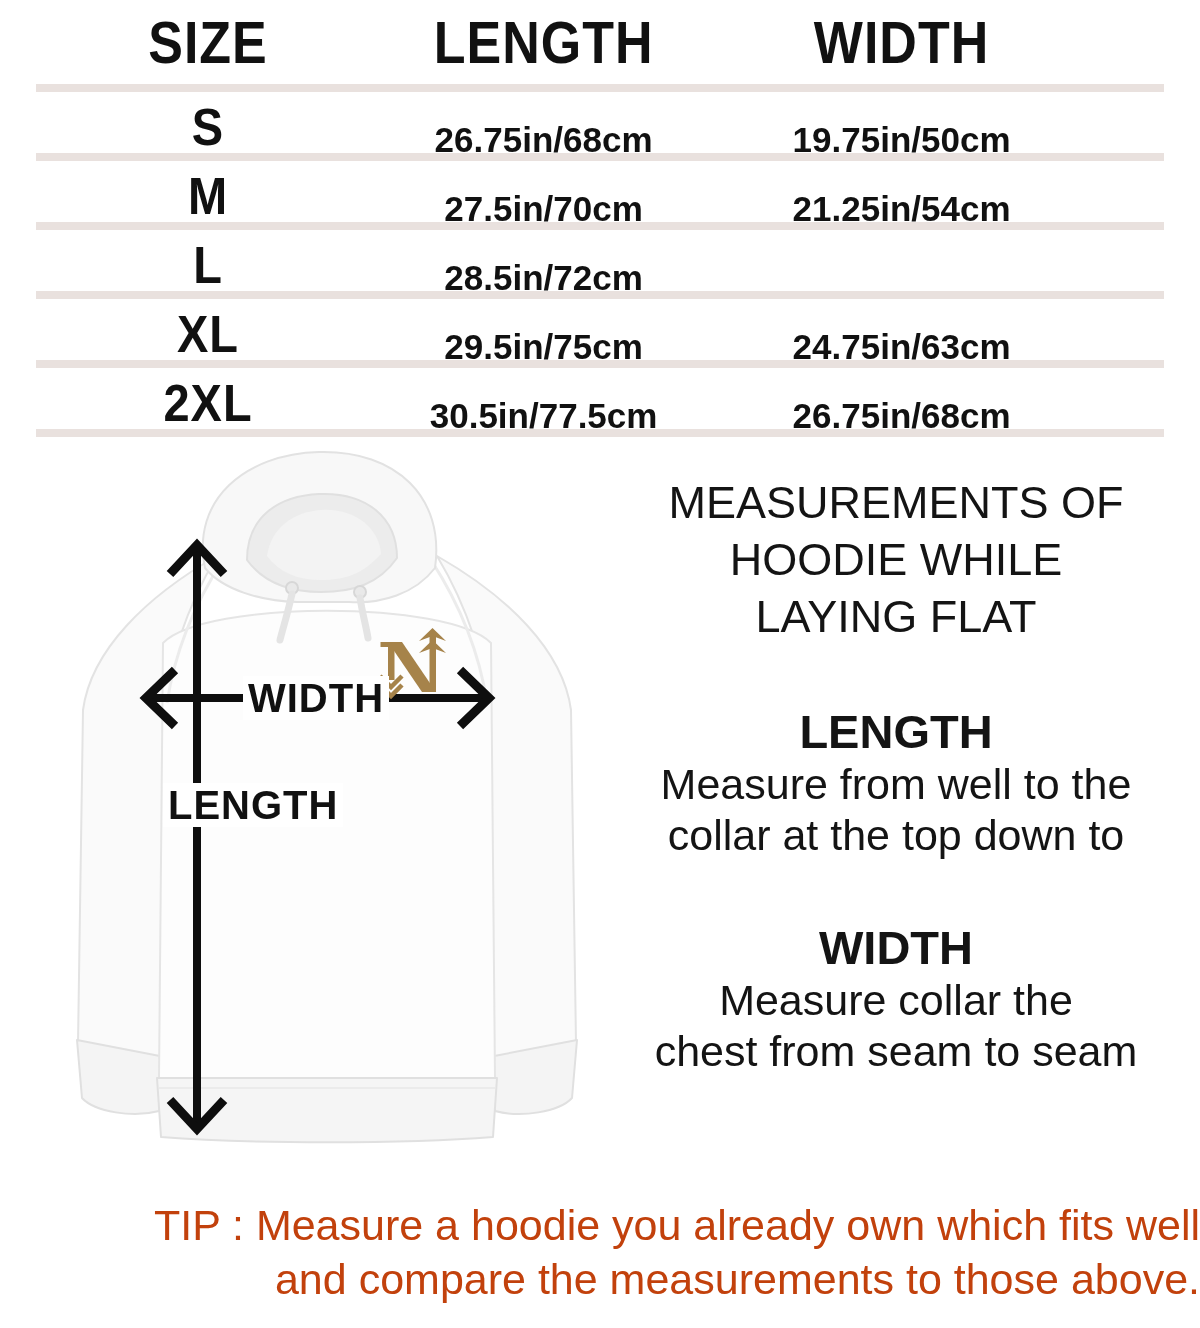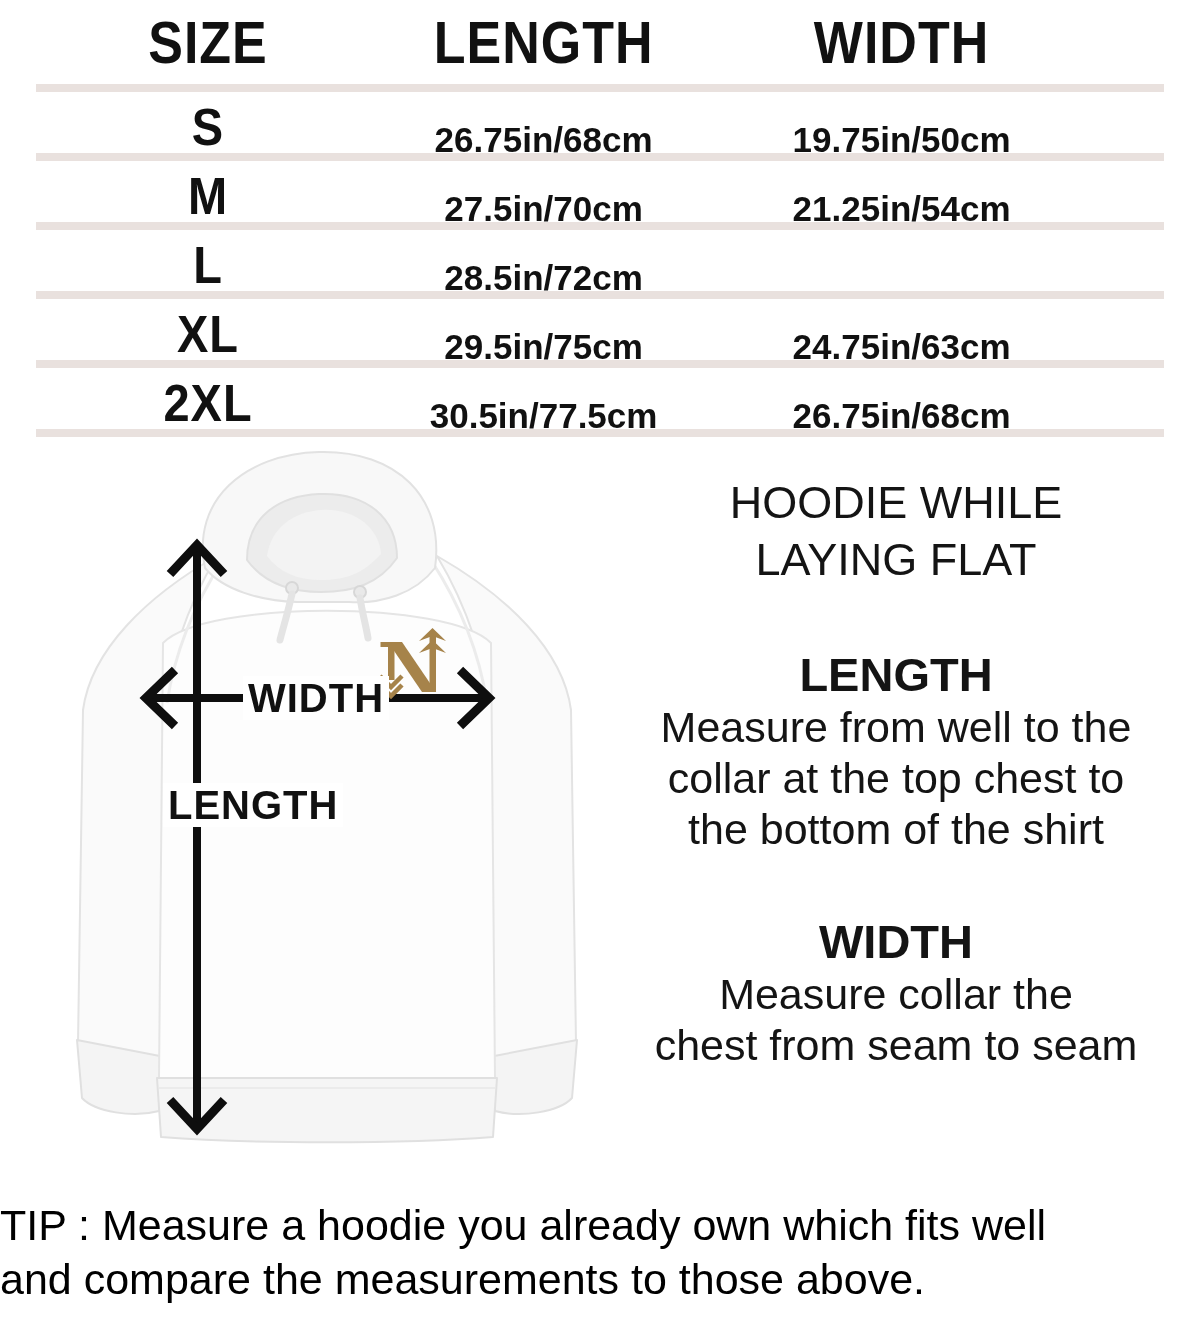--- a/index.html
+++ b/index.html
@@ -33,21 +33,21 @@
   .label-width{left:188px;top:228px;}
   .label-length{left:108px;top:335px;}
 
   
   .instructions{position:absolute;left:612px;top:474px;width:568px;text-align:center;color:#141414;}
   .intro-line{font-size:45px;line-height:57px;font-weight:normal;}
   .sec-heading{font-weight:bold;font-size:47px;line-height:54px;margin-top:60px;}
   .sec-line{font-size:43px;line-height:51px;}
 
   
-  .tip{position:absolute;left:0;right:0;top:1198px;text-align:left;font-size:43px;line-height:54px;color:#000000;}
+  .tip{position:absolute;left:0;right:0;top:1198px;text-align:right;font-size:43px;line-height:54px;color:#c2410c;}
 </style>
 </head>
 <body>
 
 <div class="page">
 
   <div class="size-table">
     <div class="t-row t-head">
       <div class="cell"><span class="hdr">SIZE</span></div>
       <div class="cell"><span class="hdr">LENGTH</span></div>
@@ -139,29 +139,29 @@
         <polyline points="2,57 13,68 24,57" fill="none" stroke="#a6834a" stroke-width="4.5"></polyline>
       </g>
     </svg>
 
     <div class="diagram-label label-width">WIDTH</div>
     <div class="diagram-label label-length">LENGTH</div>
   </div>
 
   <div class="instructions">
     <div>
+      <div class="intro-line">MEASUREMENTS OF</div>
       <div class="intro-line">HOODIE WHILE</div>
       <div class="intro-line">LAYING FLAT</div>
     </div>
 
     <div>
       <div class="sec-heading">LENGTH</div>
       <div class="sec-line">Measure from well to the</div>
-      <div class="sec-line">collar at the top chest to</div>
-      <div class="sec-line">the bottom of the shirt</div>
+      <div class="sec-line">collar at the top down to</div>
     </div>
 
     <div>
       <div class="sec-heading">WIDTH</div>
       <div class="sec-line">Measure collar the</div>
       <div class="sec-line">chest from seam to seam</div>
     </div>
   </div>
 
   <div class="tip">

